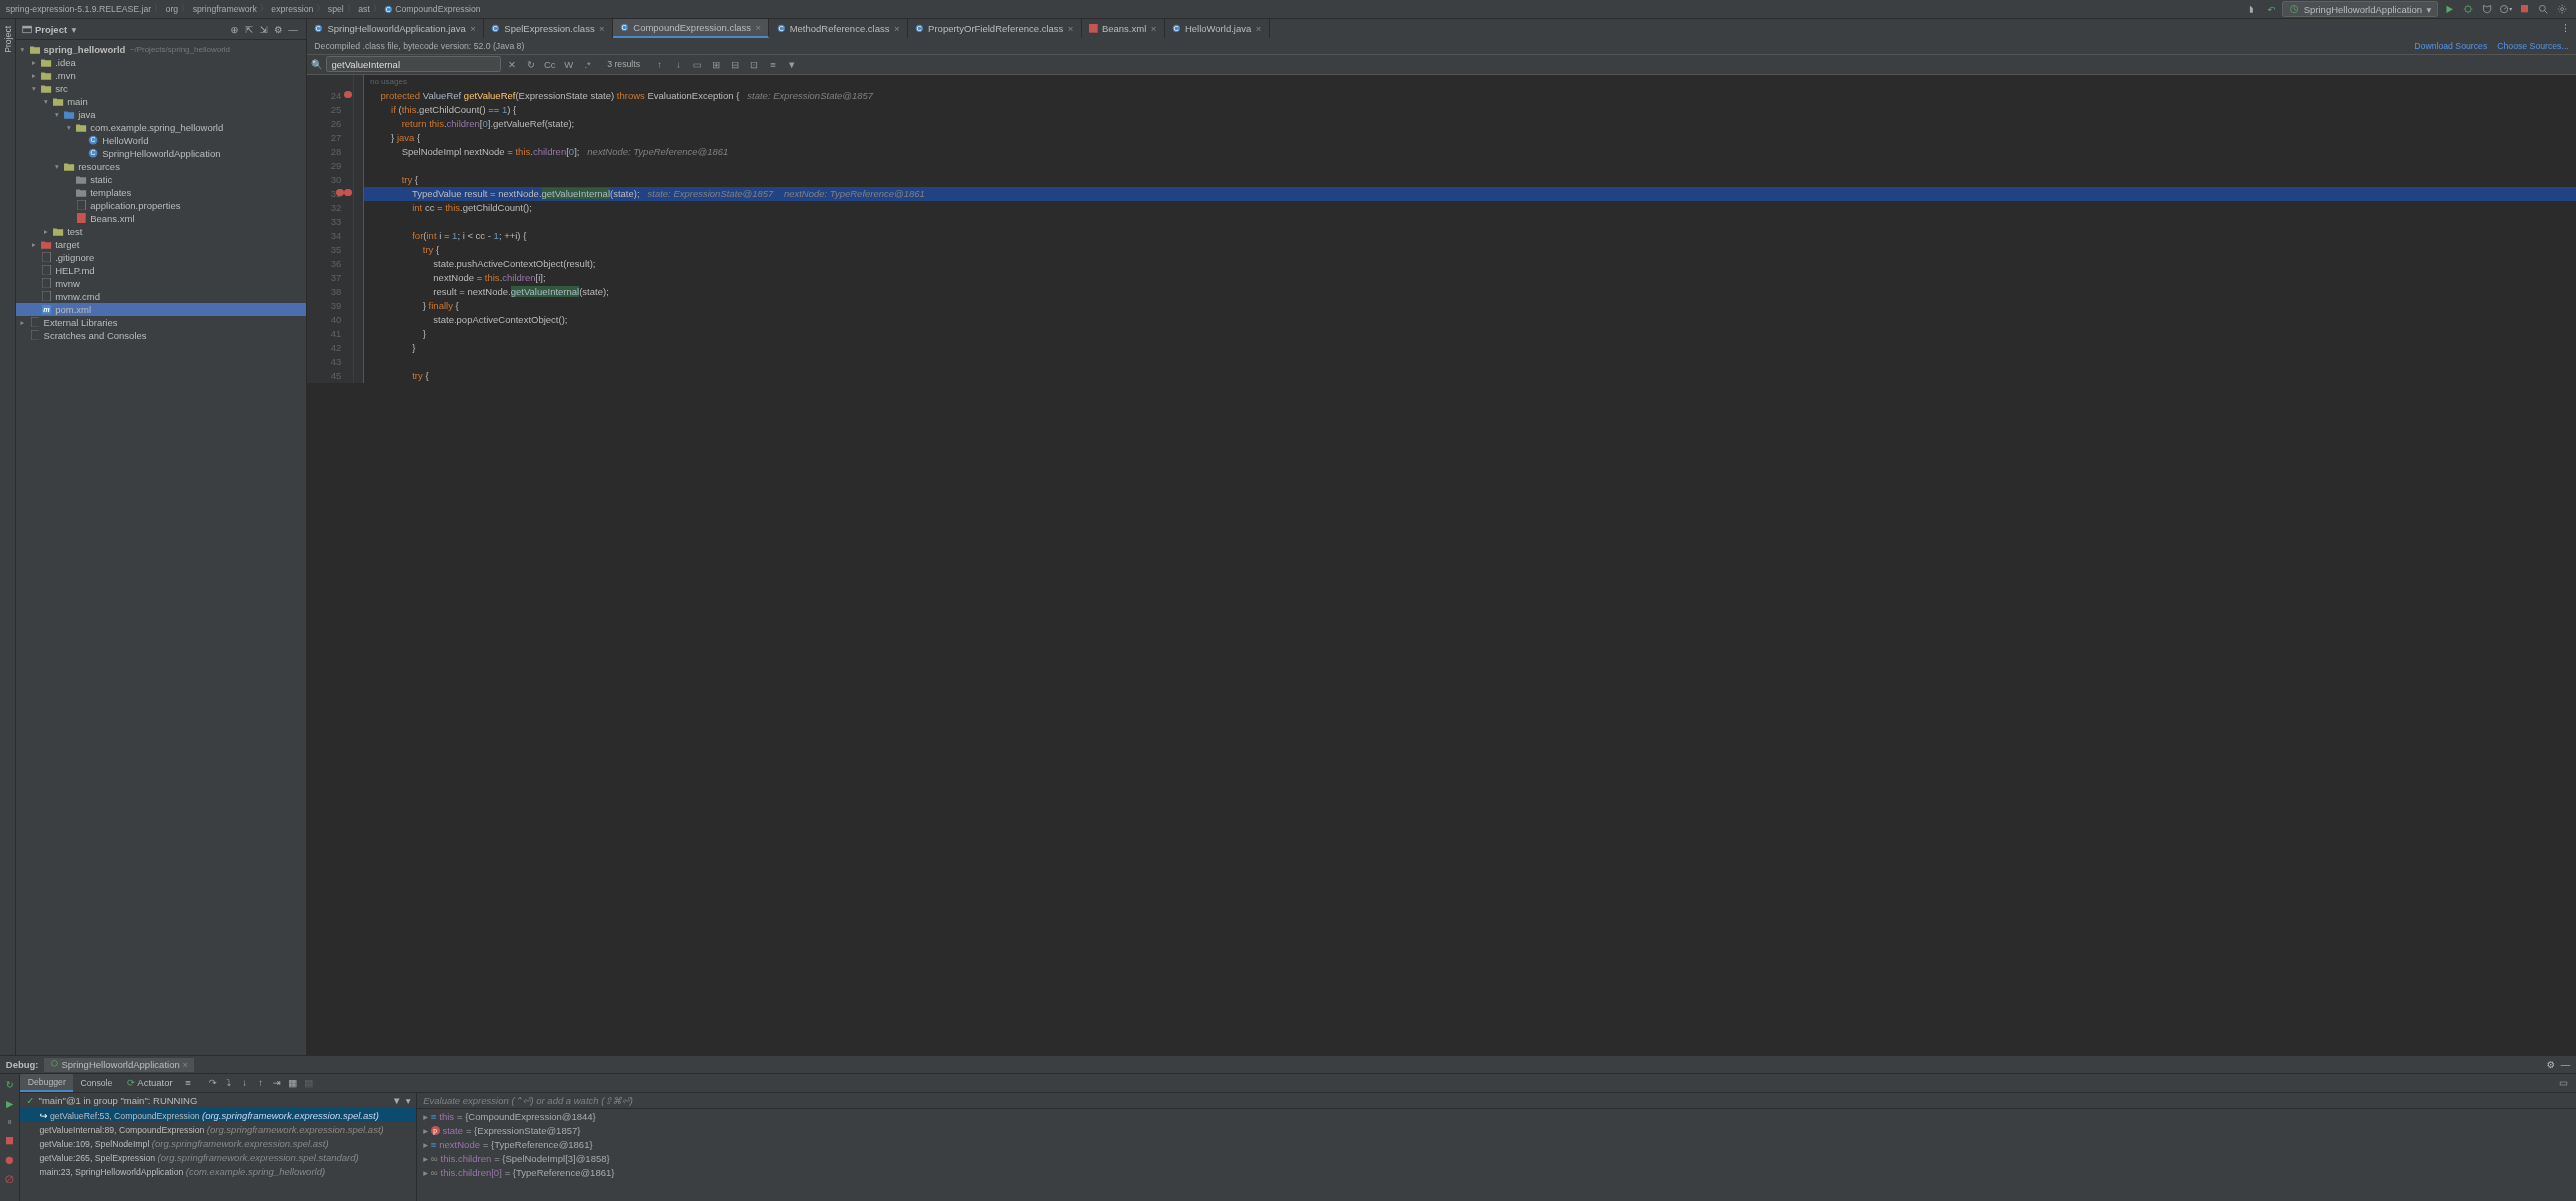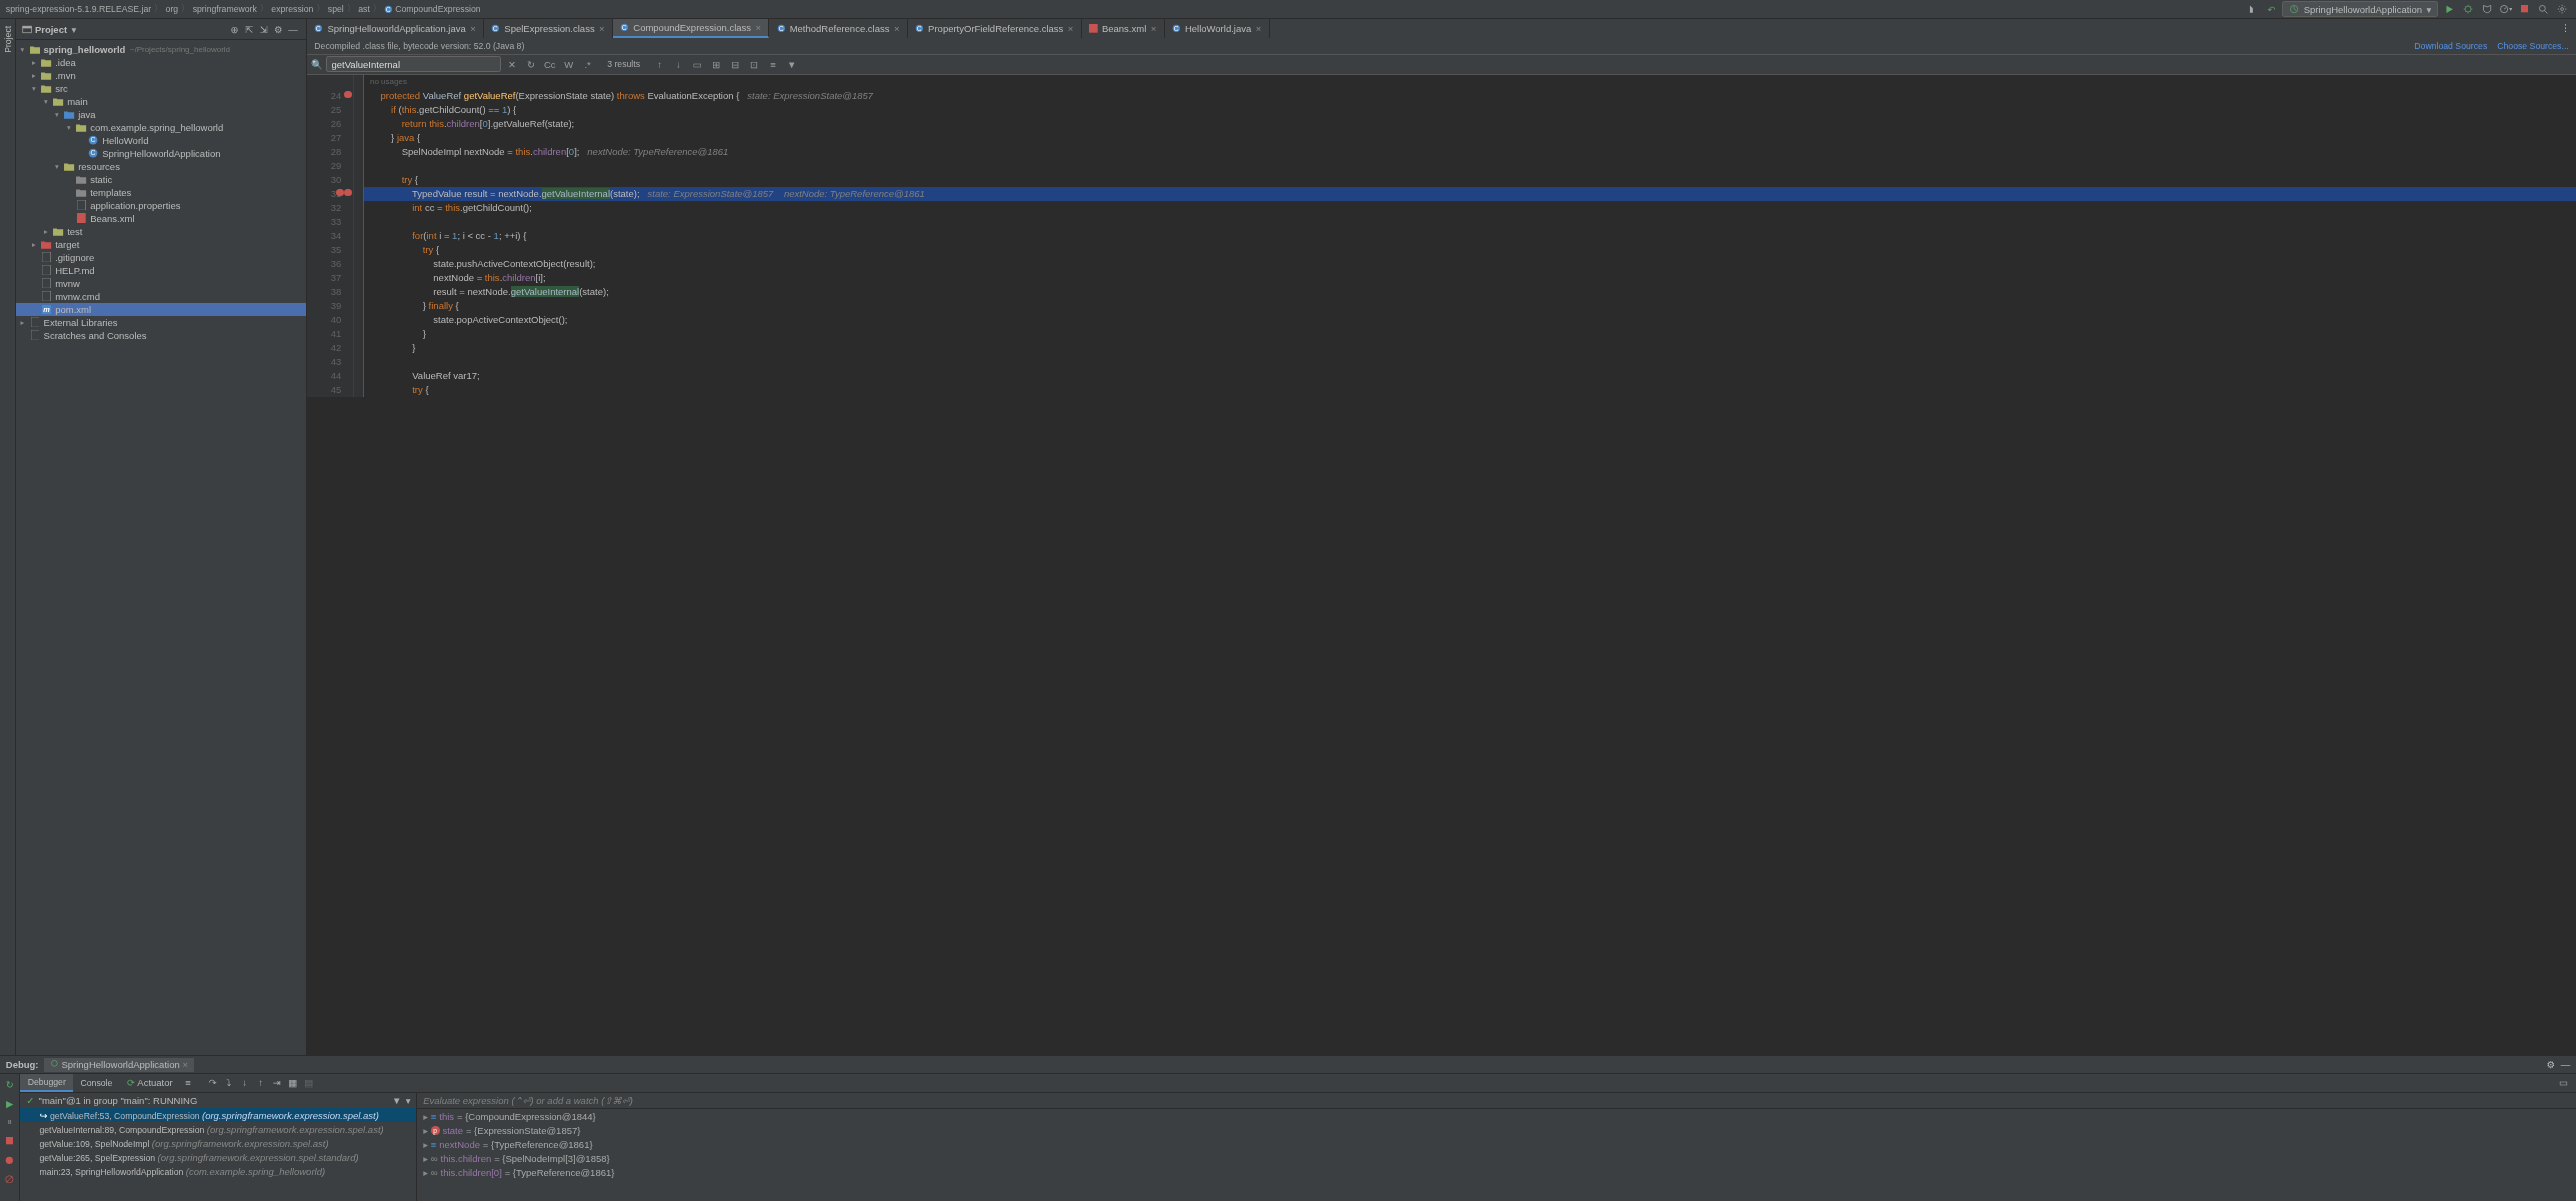--- a/index.html
+++ b/index.html
@@ -582,25 +582,20 @@
             <div class="gutter">42</div>
             <div class="fold-col"></div>
             <div class="line">                }</div>
           </div>
           <div class="code-row">
             <div class="gutter">43</div>
             <div class="fold-col"></div>
             <div class="line"></div>
           </div>
           <div class="code-row">
-            <div class="gutter">44</div>
-            <div class="fold-col"></div>
-            <div class="line">                ValueRef var17;</div>
-          </div>
-          <div class="code-row">
             <div class="gutter">45</div>
             <div class="fold-col"></div>
             <div class="line">                <span class="kw">try</span> {</div>
           </div>
         </div>
     </div>
   </div>
 
   <div class="bottom">
     <div class="debug-header">

